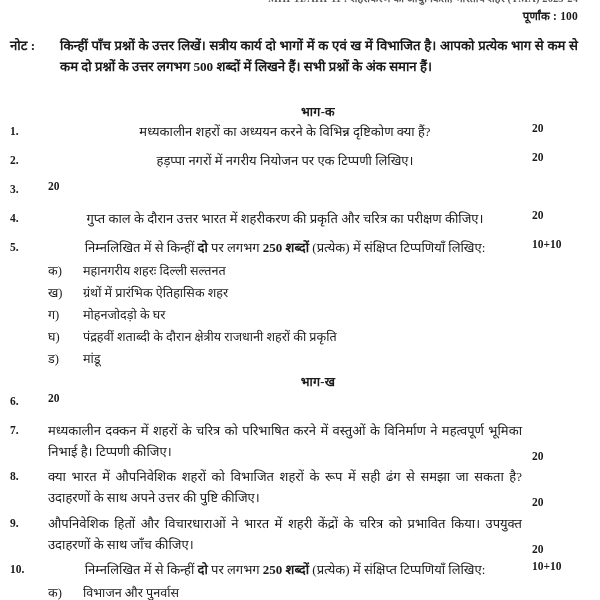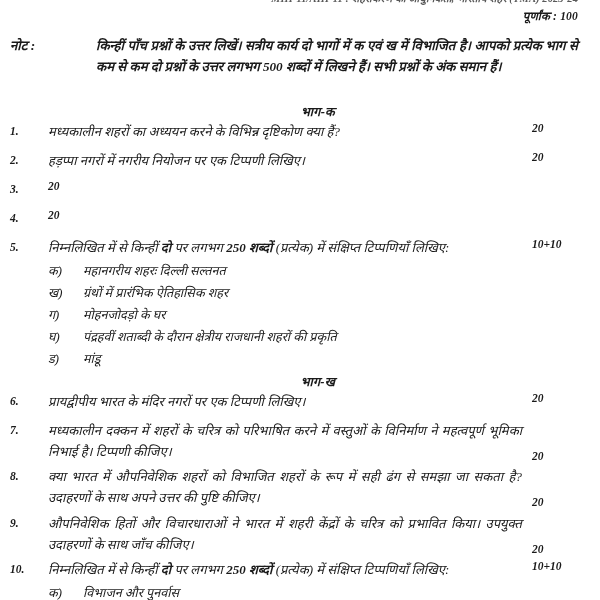--- a/index.html
+++ b/index.html
@@ -17,21 +17,20 @@
     position: relative;
   }
 
   
   .page {
     position: relative;
     width: 600px;
     height: 600px;
     box-sizing: border-box;
     padding: 0 22px 0 10px;
-    font-style: italic;
   }
 
   
   .clipped-header-wrap {
     position: absolute;
     top: 0;
     left: 0;
     right: 0;
     height: 9px;
     overflow: hidden;
@@ -58,36 +57,36 @@
   }
 
   
   .note-row {
     position: absolute;
     top: 36px;
     left: 10px;
     right: 22px;
     display: flex;
     align-items: flex-start;
-    gap: 48px;
   }
   .note-label {
     flex: 0 0 auto;
     width: 38px;
     font-size: 13.2px;
     font-weight: bold;
     line-height: 1.55;
   }
   .note-body {
     flex: 1 1 auto;
     font-size: 13.2px;
     line-height: 1.58;
     text-align: justify;
     text-justify: inter-word;
     font-weight: bold;
+    margin-left: 12px;
   }
 
   
   .section-heading {
     position: absolute;
     left: 0;
     width: 572px;
     text-align: center;
     font-size: 12.5px;
     font-weight: bold;
@@ -115,21 +114,21 @@
   }
   .q-text {
     flex: 1 1 auto;
     font-size: 13px;
     line-height: 1.58;
     text-align: justify;
     text-justify: inter-word;
     padding-right: 10px;
   }
   .q-text.single {
-    text-align: left;
+    text-align: center;
   }
   .q-marks {
     flex: 0 0 auto;
     width: 46px;
     font-size: 11.5px;
     font-weight: bold;
     white-space: nowrap;
   }
   .q-marks.bottom-aligned {
     align-self: flex-end;
@@ -187,20 +186,21 @@
     <div class="q-marks">20</div>
   </div>
 
   <div class="q-row" style="top:180px;">
     <div class="q-num">3.</div>
     <div class="q-marks">20</div>
   </div>
 
   <div class="q-row" style="top:209px;">
     <div class="q-num">4.</div>
+    <div class="q-text single">गुप्त काल के दौरान उत्तर भारत में शहरीकरण की प्रकृति और चरित्र का परीक्षण कीजिए।</div>
     <div class="q-marks">20</div>
   </div>
 
   <div class="q-row" style="top:238px;">
     <div class="q-num">5.</div>
     <div class="q-text single">
       <span>निम्नलिखित में से किन्हीं </span><b>दो</b><span> पर लगभग </span><b>250 शब्दों</b><span> (प्रत्येक) में संक्षिप्त टिप्पणियाँ लिखिए:</span>
     </div>
     <div class="q-marks">10+10</div>
   </div>
@@ -223,21 +223,20 @@
   </div>
   <div class="sub-row" style="top:350px;">
     <div class="sub-label">ड)</div>
     <div class="sub-text">मांडू</div>
   </div>
 
   <div class="section-heading" id="section-kh-heading">भाग-ख</div>
 
   <div class="q-row" style="top:392px;">
     <div class="q-num">6.</div>
-    <div class="q-text single">प्रायद्वीपीय भारत के मंदिर नगरों पर एक टिप्पणी लिखिए।</div>
     <div class="q-marks">20</div>
   </div>
 
   <div class="q-row" style="top:421px;">
     <div class="q-num">7.</div>
     <div class="q-text">मध्यकालीन दक्कन में शहरों के चरित्र को परिभाषित करने में वस्तुओं के विनिर्माण ने महत्वपूर्ण भूमिका निभाई है। टिप्पणी कीजिए।</div>
     <div class="q-marks bottom-aligned">20</div>
   </div>
 
   <div class="q-row" style="top:467px;">

